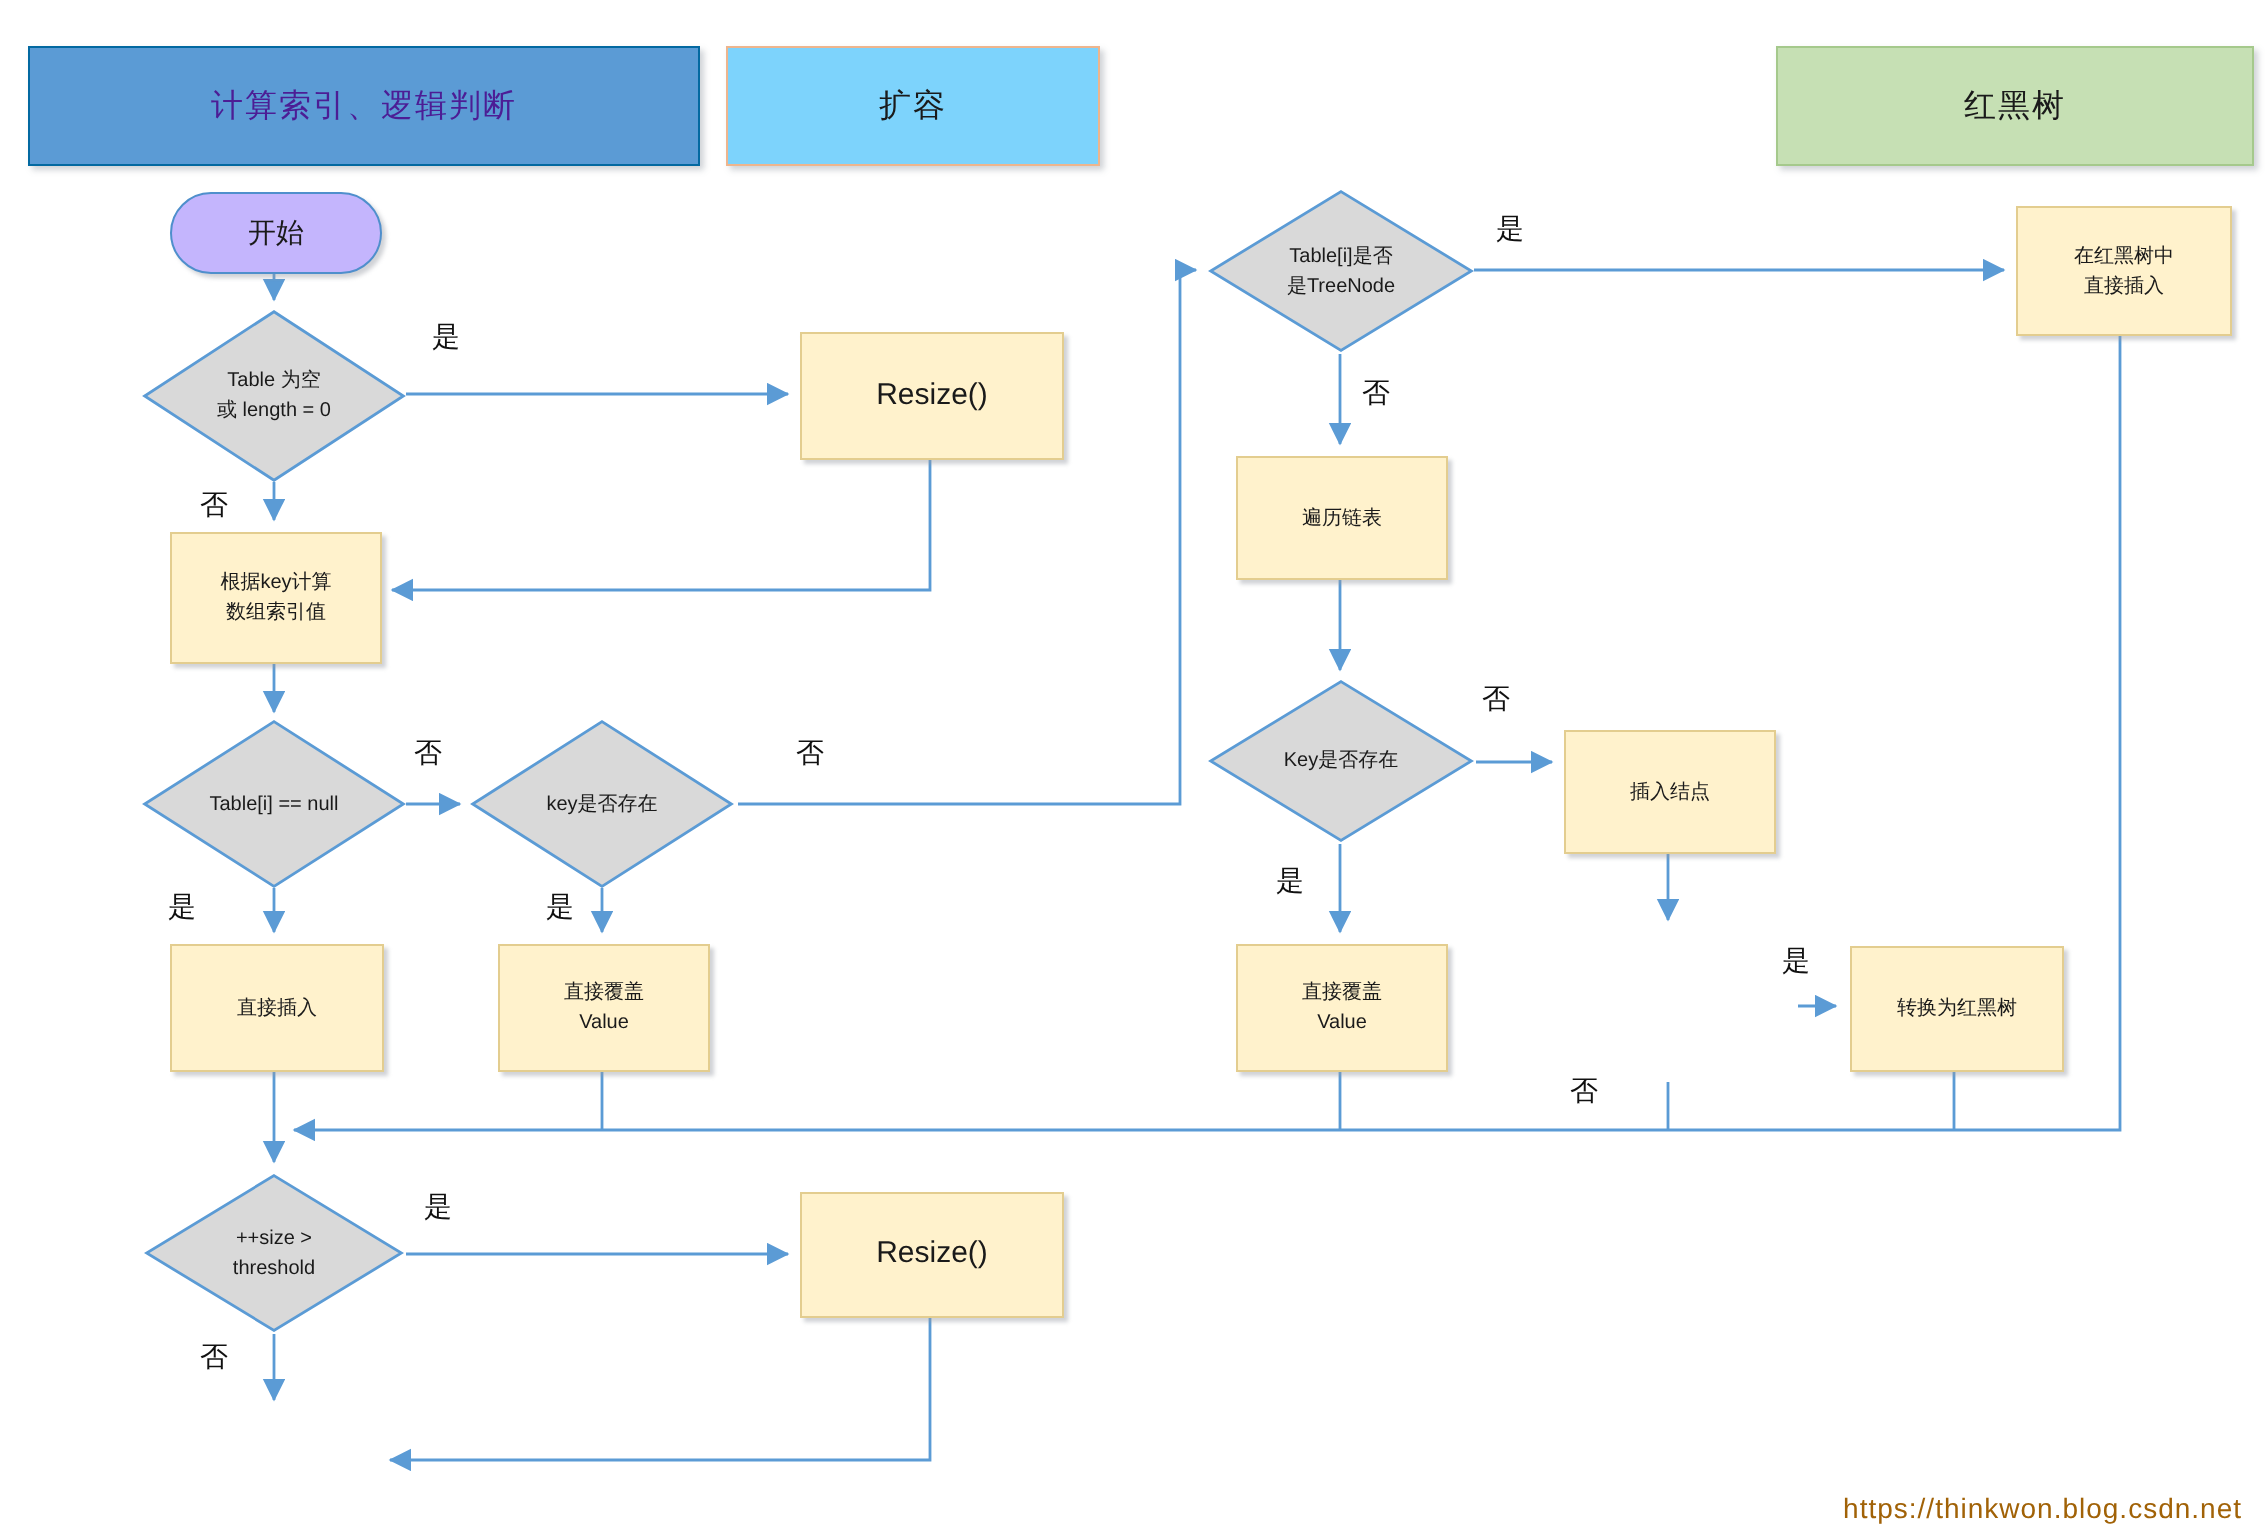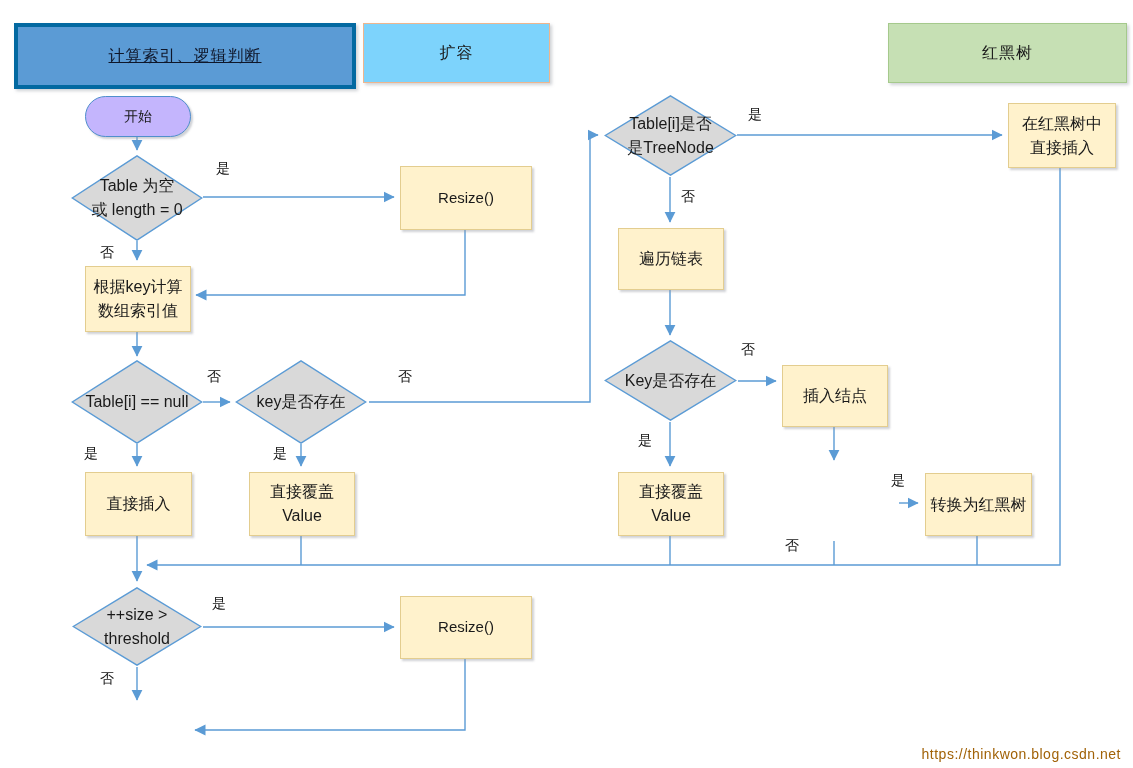--- a/index.html
+++ b/index.html
@@ -6,27 +6,27 @@
   .canvas{
     position:relative;width:1133px;height:768px;background:#ffffff;overflow:hidden;
     font-family:"Liberation Sans","DejaVu Sans",sans-serif;color:#1a1a1a;
   }
   .edges{position:absolute;left:0;top:0;width:1133px;height:768px;z-index:1;}
   .edge{stroke:#5b9bd5;stroke-width:1.4;fill:none;}
   .header{
     position:absolute;z-index:2;display:flex;align-items:center;justify-content:center;
     font-size:16px;letter-spacing:1px;box-shadow:2px 2px 3px rgba(120,130,140,0.35);
   }
-  .h-blue  {background:#5b9bd5;border:4px solid #0369a1;color:#0f172a;text-decoration:underline;}
+  .h-blue  {background:#5b9bd5;border:1px solid #0369a1;color:#4c1d95;}
   .h-orange{background:#7dd3fc;border:1px solid #eeb58d;}
   .h-yellow{background:#ffe699;border:1px solid #e6c55e;}
   .h-green {background:#c6e0b4;border:1px solid #a5c98c;}
   .node{
     position:absolute;z-index:2;display:flex;align-items:center;justify-content:center;
-    text-align:center;font-size:16px;line-height:1.5;
+    text-align:center;font-size:10px;line-height:1.5;
   }
   .ntext{white-space:pre-line;position:relative;z-index:2;}
   .process{
     background:#fff2cc;border:1px solid #e3cd8f;
     box-shadow:2px 2px 2px rgba(150,155,165,0.45);
   }
   .pill{
     background:#c4b5fd;border:1.5px solid #4f8fcc;border-radius:21px;font-size:14px;
     box-shadow:2px 2px 2px rgba(150,155,165,0.45);
   }

